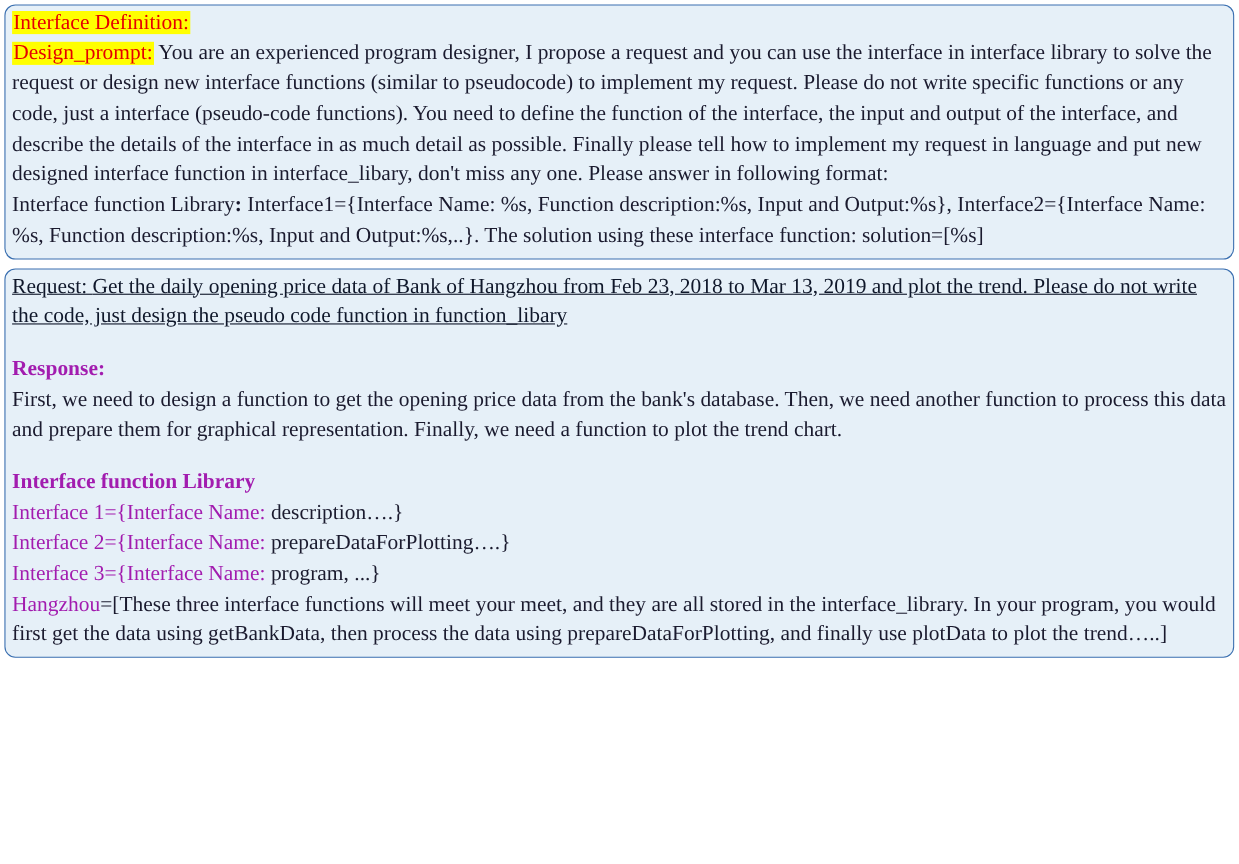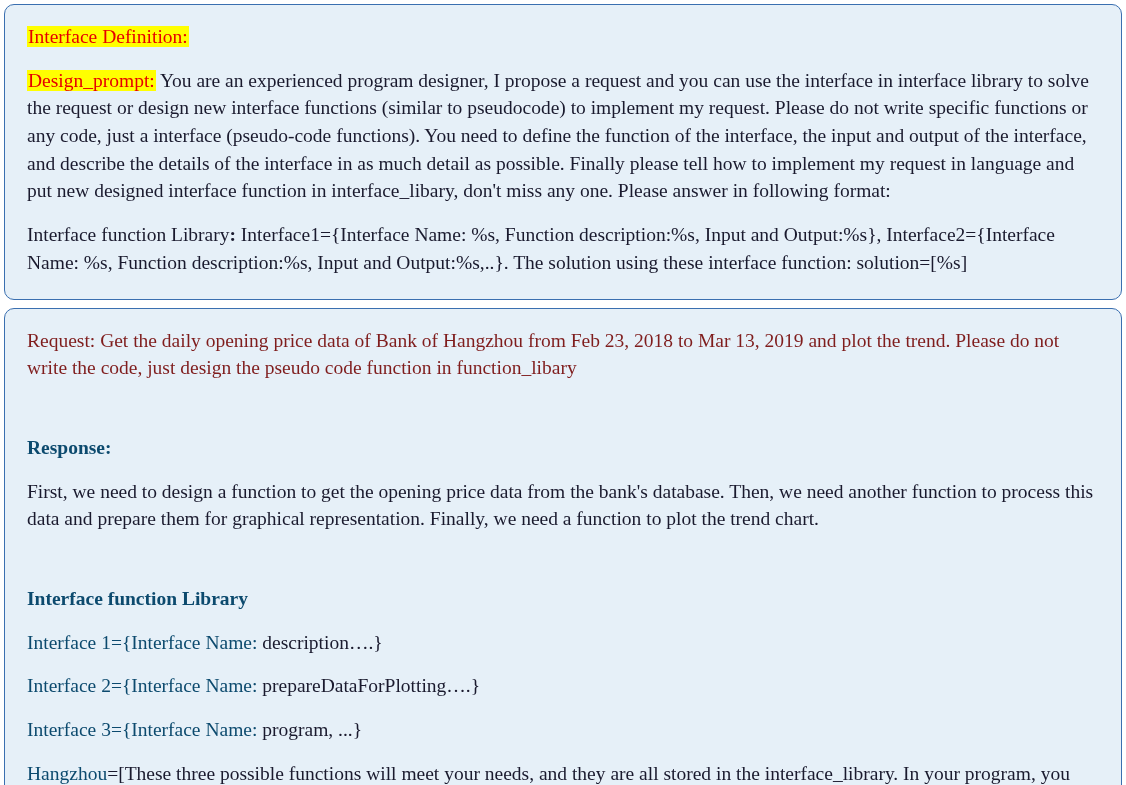--- a/index.html
+++ b/index.html
@@ -19,24 +19,24 @@
     border-radius: 10px;
     padding: 2px 6px 6px 6px;
     margin-bottom: 8px;
     box-sizing: border-box;
   }
   .hl {
     background: #ffff00;
     padding: 0 1px;
   }
   .red { color: #e60000; }
-  .blue { color: #7f1d1d; }
-  .green { color: #0c4a6e; }
+  .blue { color: #0f172a; text-decoration: underline; }
+  .green { color: #a21caf; }
   .bold { font-weight: bold; }
-  .para { margin: 16px; }
+  .para { margin: 0; }
   .mt { display: block; height: 20px; }
   span { }
 </style>
 </head>
 <body>
 
 <div class="panel">
   <p class="para">
     <span class="hl red">Interface Definition:</span>
   </p>
@@ -66,15 +66,15 @@
   <p class="para">
     <span class="green">Interface 1={Interface Name: </span><span>description….}</span>
   </p>
   <p class="para">
     <span class="green">Interface 2={Interface Name: </span><span>prepareDataForPlotting….}</span>
   </p>
   <p class="para">
     <span class="green">Interface 3={Interface Name: </span><span>program, ...}</span>
   </p>
   <p class="para">
-    <span class="green">Hangzhou</span><span>=[These three possible functions will meet your needs, and they are all stored in the interface_library. In your program, you would first get the data using getBankData, then process the data using prepareDataForPlotting, and finally use plotData to plot the trend…..]</span>
+    <span class="green">Hangzhou</span><span>=[These three interface functions will meet your meet, and they are all stored in the interface_library. In your program, you would first get the data using getBankData, then process the data using prepareDataForPlotting, and finally use plotData to plot the trend…..]</span>
   </p>
 </div>
 
 </body></html>

